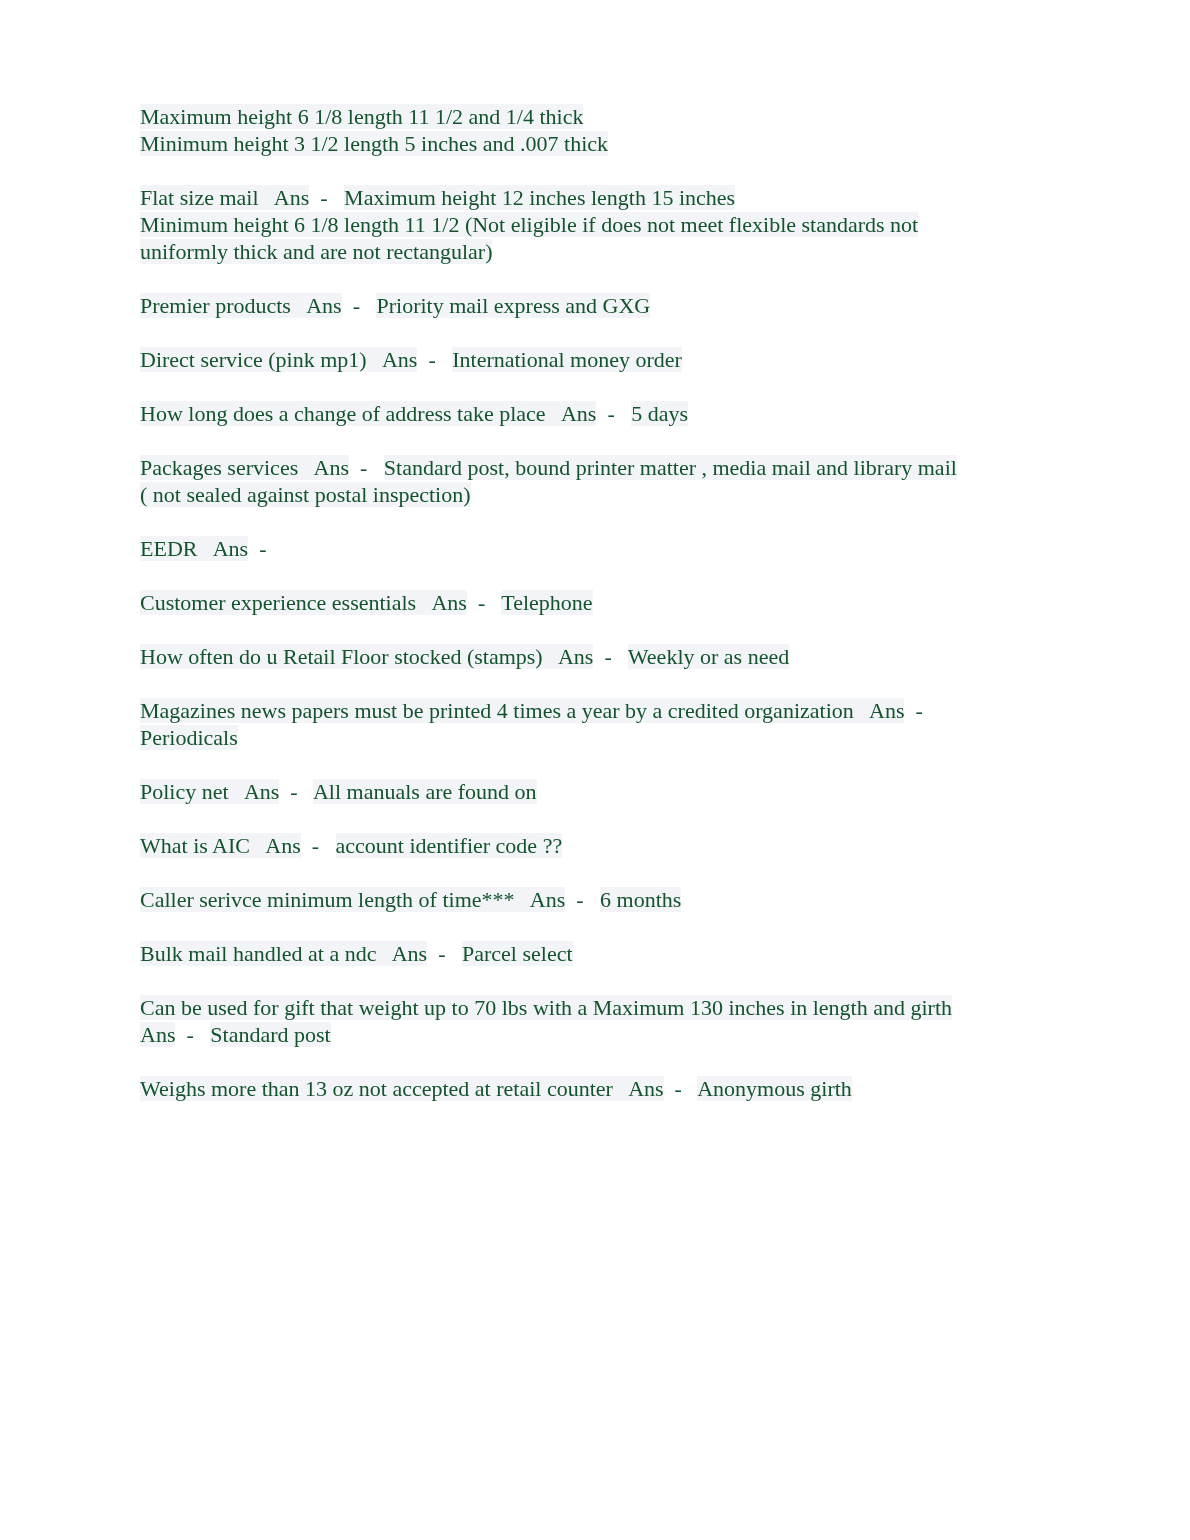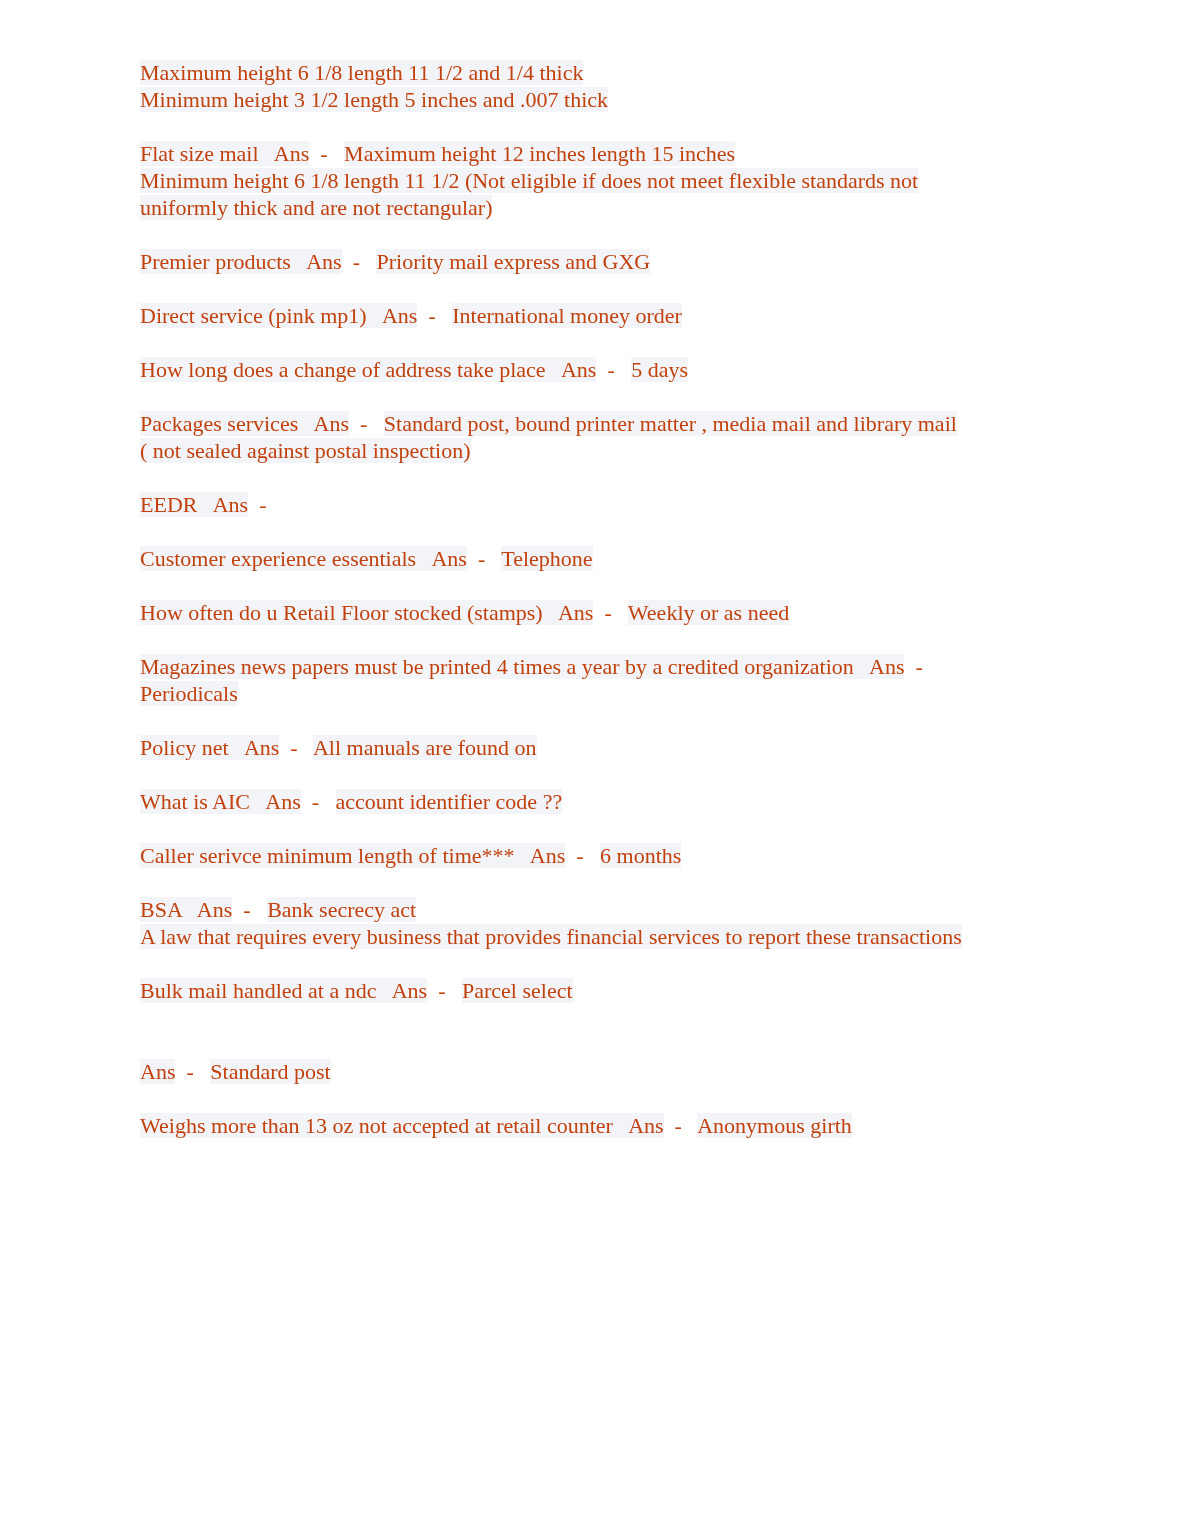--- a/index.html
+++ b/index.html
@@ -11,25 +11,25 @@
     width: 1190px;
     height: 1540px;
     box-sizing: border-box;
     overflow: hidden;
   }
   .page {
     box-sizing: border-box;
     width: 1190px;
     height: 1540px;
     background: #ffffff;
-    padding: 59px 120px 0 140px;
+    padding: 103px 120px 0 140px;
     font-family: "Liberation Serif", "DejaVu Serif", serif;
     font-size: 22px;
     line-height: 27px;
-    color: #c2410c;
+    color: #14532d;
   }
   .para {
     margin: 0 0 27px 0;
     white-space: pre-wrap;
   }
   .hl {
     background-color: #f2f4f8;
   }
   .plain {
     background-color: transparent;
@@ -46,18 +46,17 @@
       <p class="para"><span class="hl">Direct service (pink mp1)   Ans</span><span class="plain">  -   </span><span class="hl">International money order</span></p>
       <p class="para"><span class="hl">How long does a change of address take place   Ans</span><span class="plain">  -   </span><span class="hl">5 days</span></p>
       <p class="para"><span class="hl">Packages services   Ans</span><span class="plain">  -   </span><span class="hl">Standard post, bound printer matter , media mail and library mail</span><br><span class="hl">( not sealed against postal inspection)</span></p>
       <p class="para"><span class="hl">EEDR   Ans</span><span class="plain">  -</span></p>
       <p class="para"><span class="hl">Customer experience essentials   Ans</span><span class="plain">  -   </span><span class="hl">Telephone</span></p>
       <p class="para"><span class="hl">How often do u Retail Floor stocked (stamps)   Ans</span><span class="plain">  -   </span><span class="hl">Weekly or as need</span></p>
       <p class="para"><span class="hl">Magazines news papers must be printed 4 times a year by a credited organization   Ans</span><span class="plain">  -</span><br><span class="hl">Periodicals</span></p>
       <p class="para"><span class="hl">Policy net   Ans</span><span class="plain">  -   </span><span class="hl">All manuals are found on</span></p>
       <p class="para"><span class="hl">What is AIC   Ans</span><span class="plain">  -   </span><span class="hl">account identifier code ??</span></p>
       <p class="para"><span class="hl">Caller serivce minimum length of time***   Ans</span><span class="plain">  -   </span><span class="hl">6 months</span></p>
-      <p class="para"><span class="hl">BSA   Ans</span><span class="plain">  -   </span><span class="hl">Bank secrecy act</span><br><span class="hl">A law that requires every business that provides financial services to report these transactions</span></p>
       <p class="para"><span class="hl">Bulk mail handled at a ndc   Ans</span><span class="plain">  -   </span><span class="hl">Parcel select</span></p>
-      <p class="para"><br><span class="hl">Ans</span><span class="plain">  -   </span><span class="hl">Standard post</span></p>
+      <p class="para"><span class="hl">Can be used for gift that weight up to 70 lbs with a Maximum 130 inches in length and girth</span><br><span class="hl">Ans</span><span class="plain">  -   </span><span class="hl">Standard post</span></p>
       <p class="para"><span class="hl">Weighs more than 13 oz not accepted at retail counter   Ans</span><span class="plain">  -   </span><span class="hl">Anonymous girth</span></p>
     </div>
 </div>
 
 </body></html>

